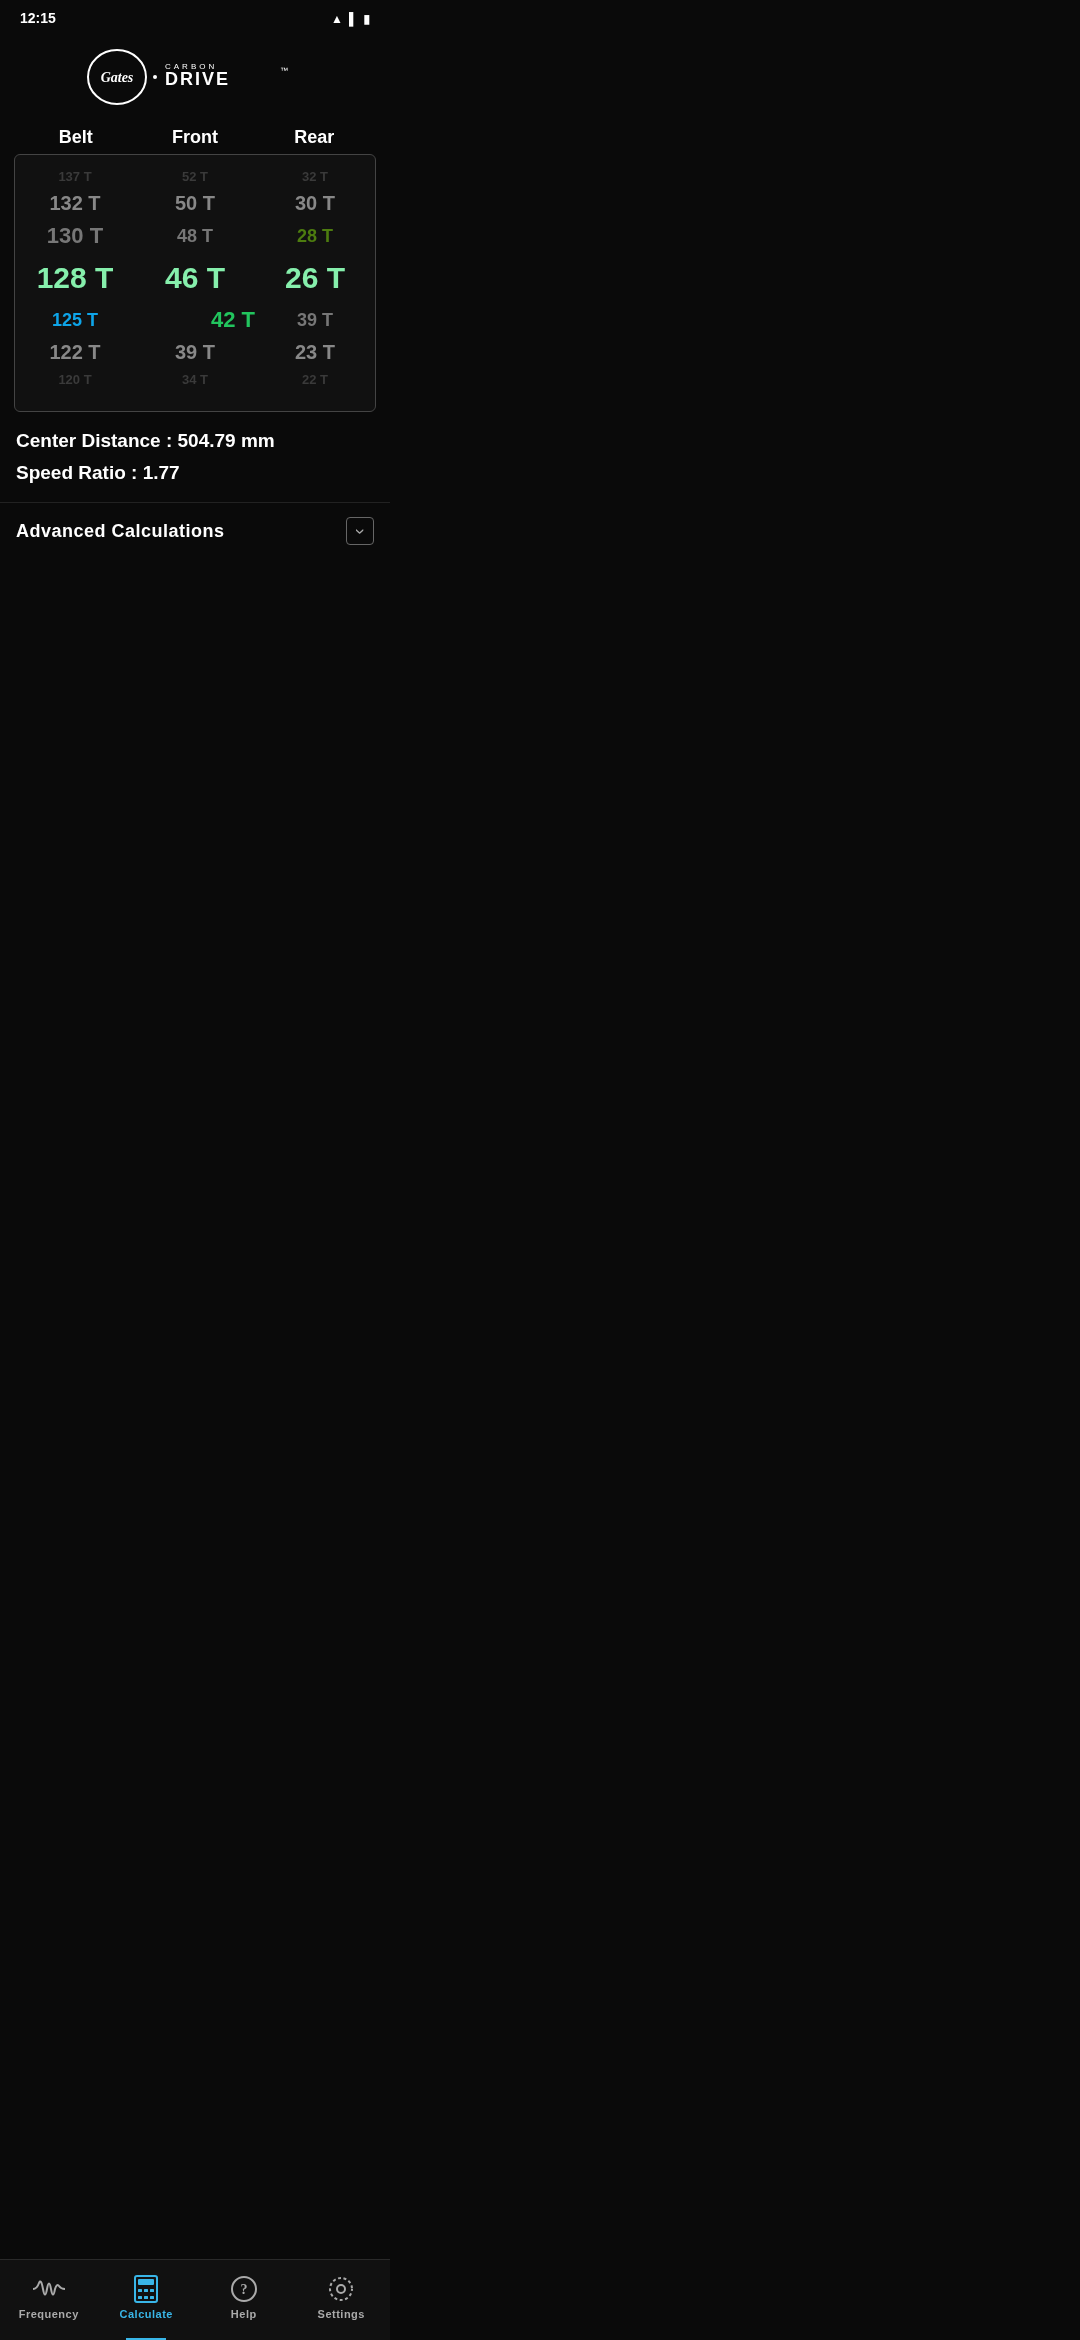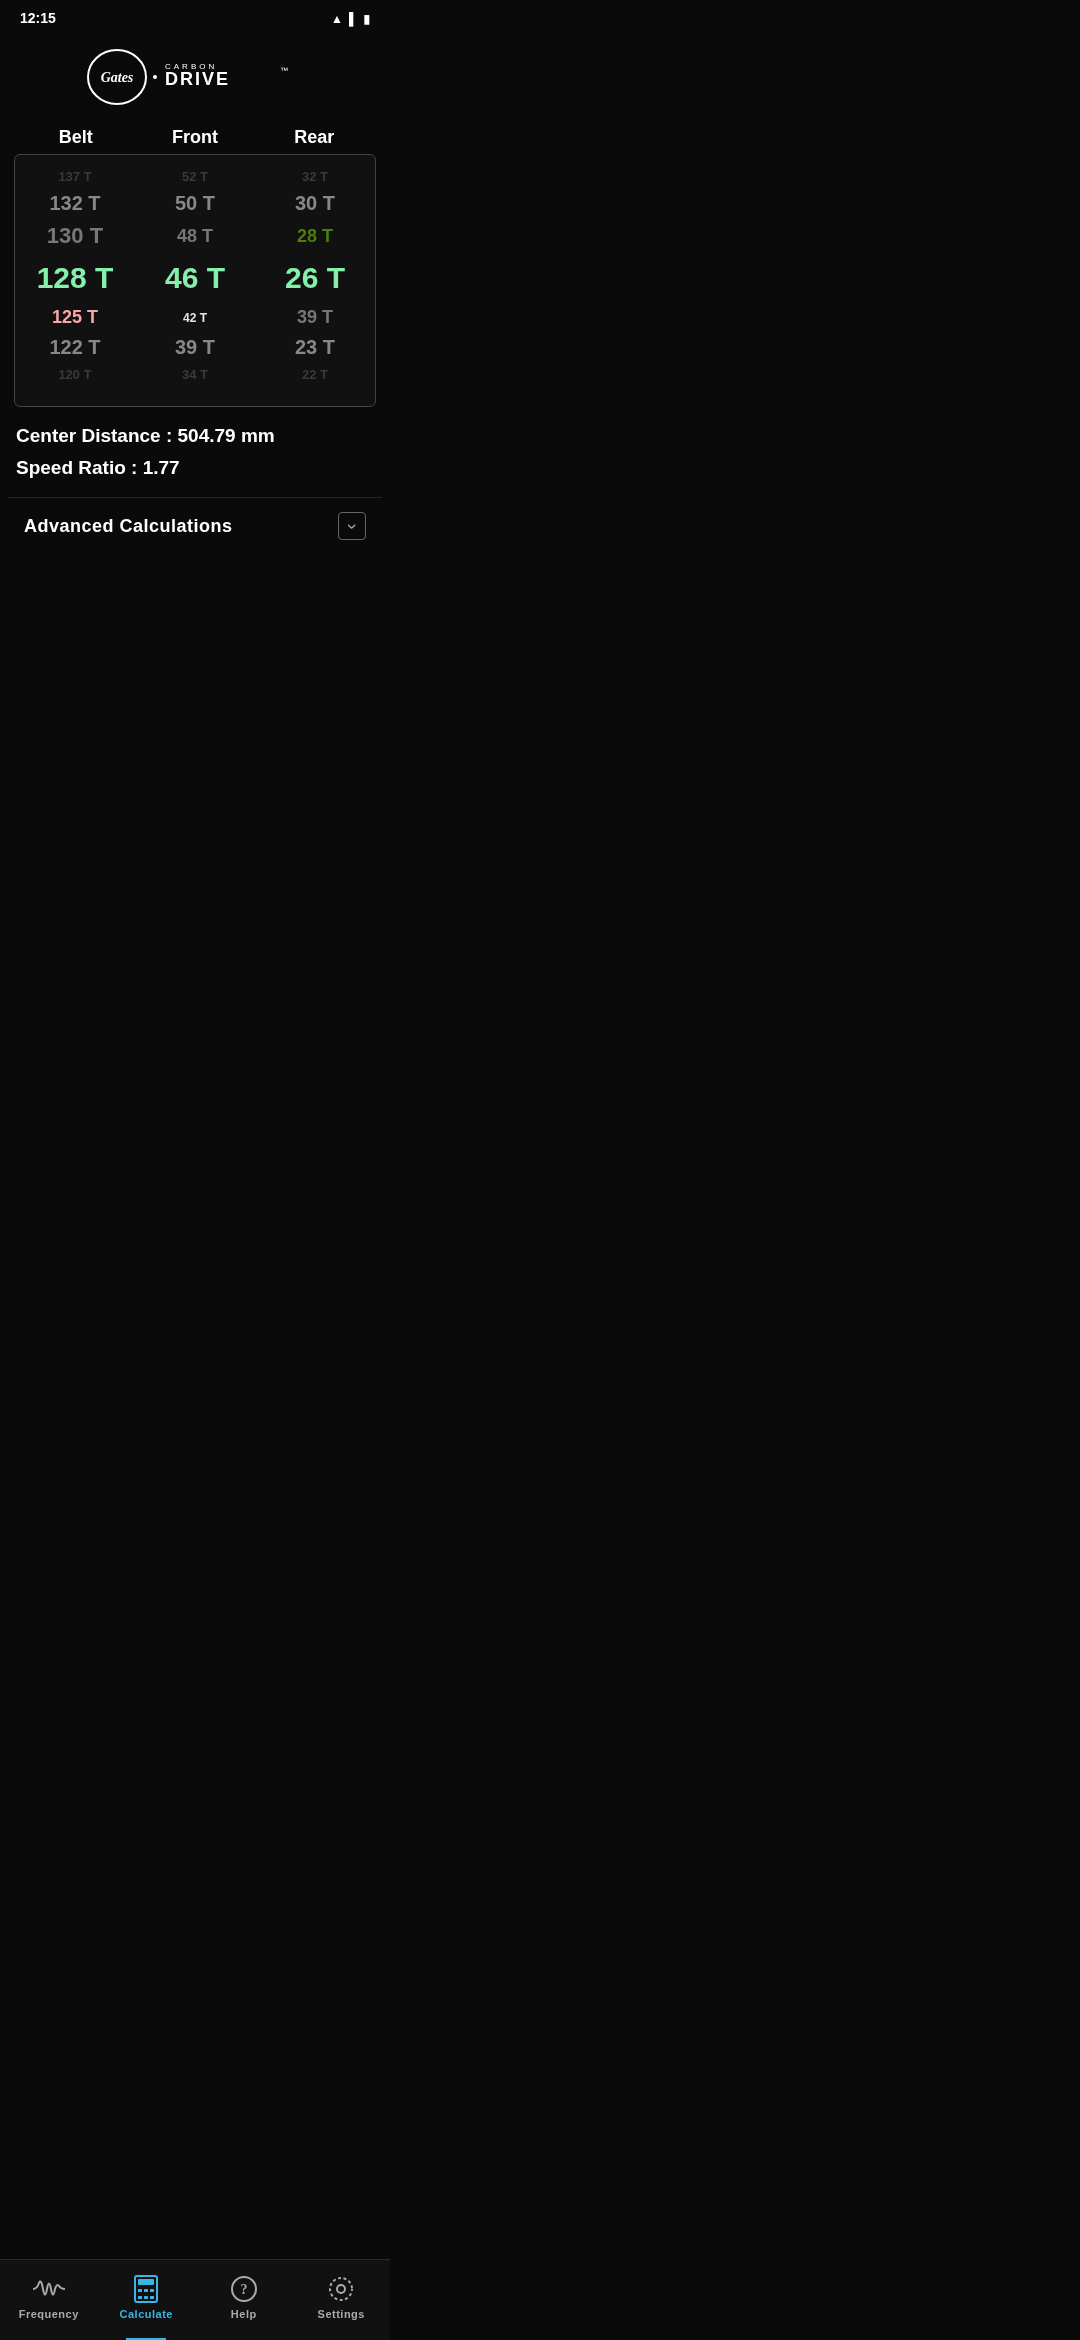--- a/index.html
+++ b/index.html
@@ -123,21 +123,21 @@
       font-style: italic;
     }
 
     
     .advanced-section {
       display: flex;
       justify-content: space-between;
       align-items: center;
       padding: 14px 16px;
       border-top: 1px solid #222;
-      margin: 0 8px 8px;
+      margin: 0 0 8px;
     }
 
     .advanced-label {
       font-size: 18px;
       font-weight: 700;
       color: #ffffff;
       letter-spacing: 0.5px;
     }
 
     .chevron-down {
@@ -282,22 +282,22 @@
       <span class="selector-cell" style="color:#4d7c0f;font-size:18px;">28 T</span>
     </div>
 
     <div class="selector-row" style="margin: 4px 0;">
       <span class="selector-cell active">128 T</span>
       <span class="selector-cell active">46 T</span>
       <span class="selector-cell active">26 T</span>
     </div>
 
     <div class="selector-row">
-      <span class="selector-cell" style="color:#fca5a5;font-size:18px;">125 T</span>
-      <span class="selector-cell" style="color:#e5e5e5;font-size:12px;">42 T</span>
+      <span class="selector-cell" style="color:#0ea5e9;font-size:18px;">125 T</span>
+      <span class="selector-cell" style="color:#22c55e;font-size:22px;text-align:right;">42 T</span>
       <span class="selector-cell" style="color:#777;font-size:18px;">39 T</span>
     </div>
 
     <div class="selector-row">
       <span class="selector-cell near">122 T</span>
       <span class="selector-cell near">39 T</span>
       <span class="selector-cell near">23 T</span>
     </div>
 
     <div class="selector-row">

